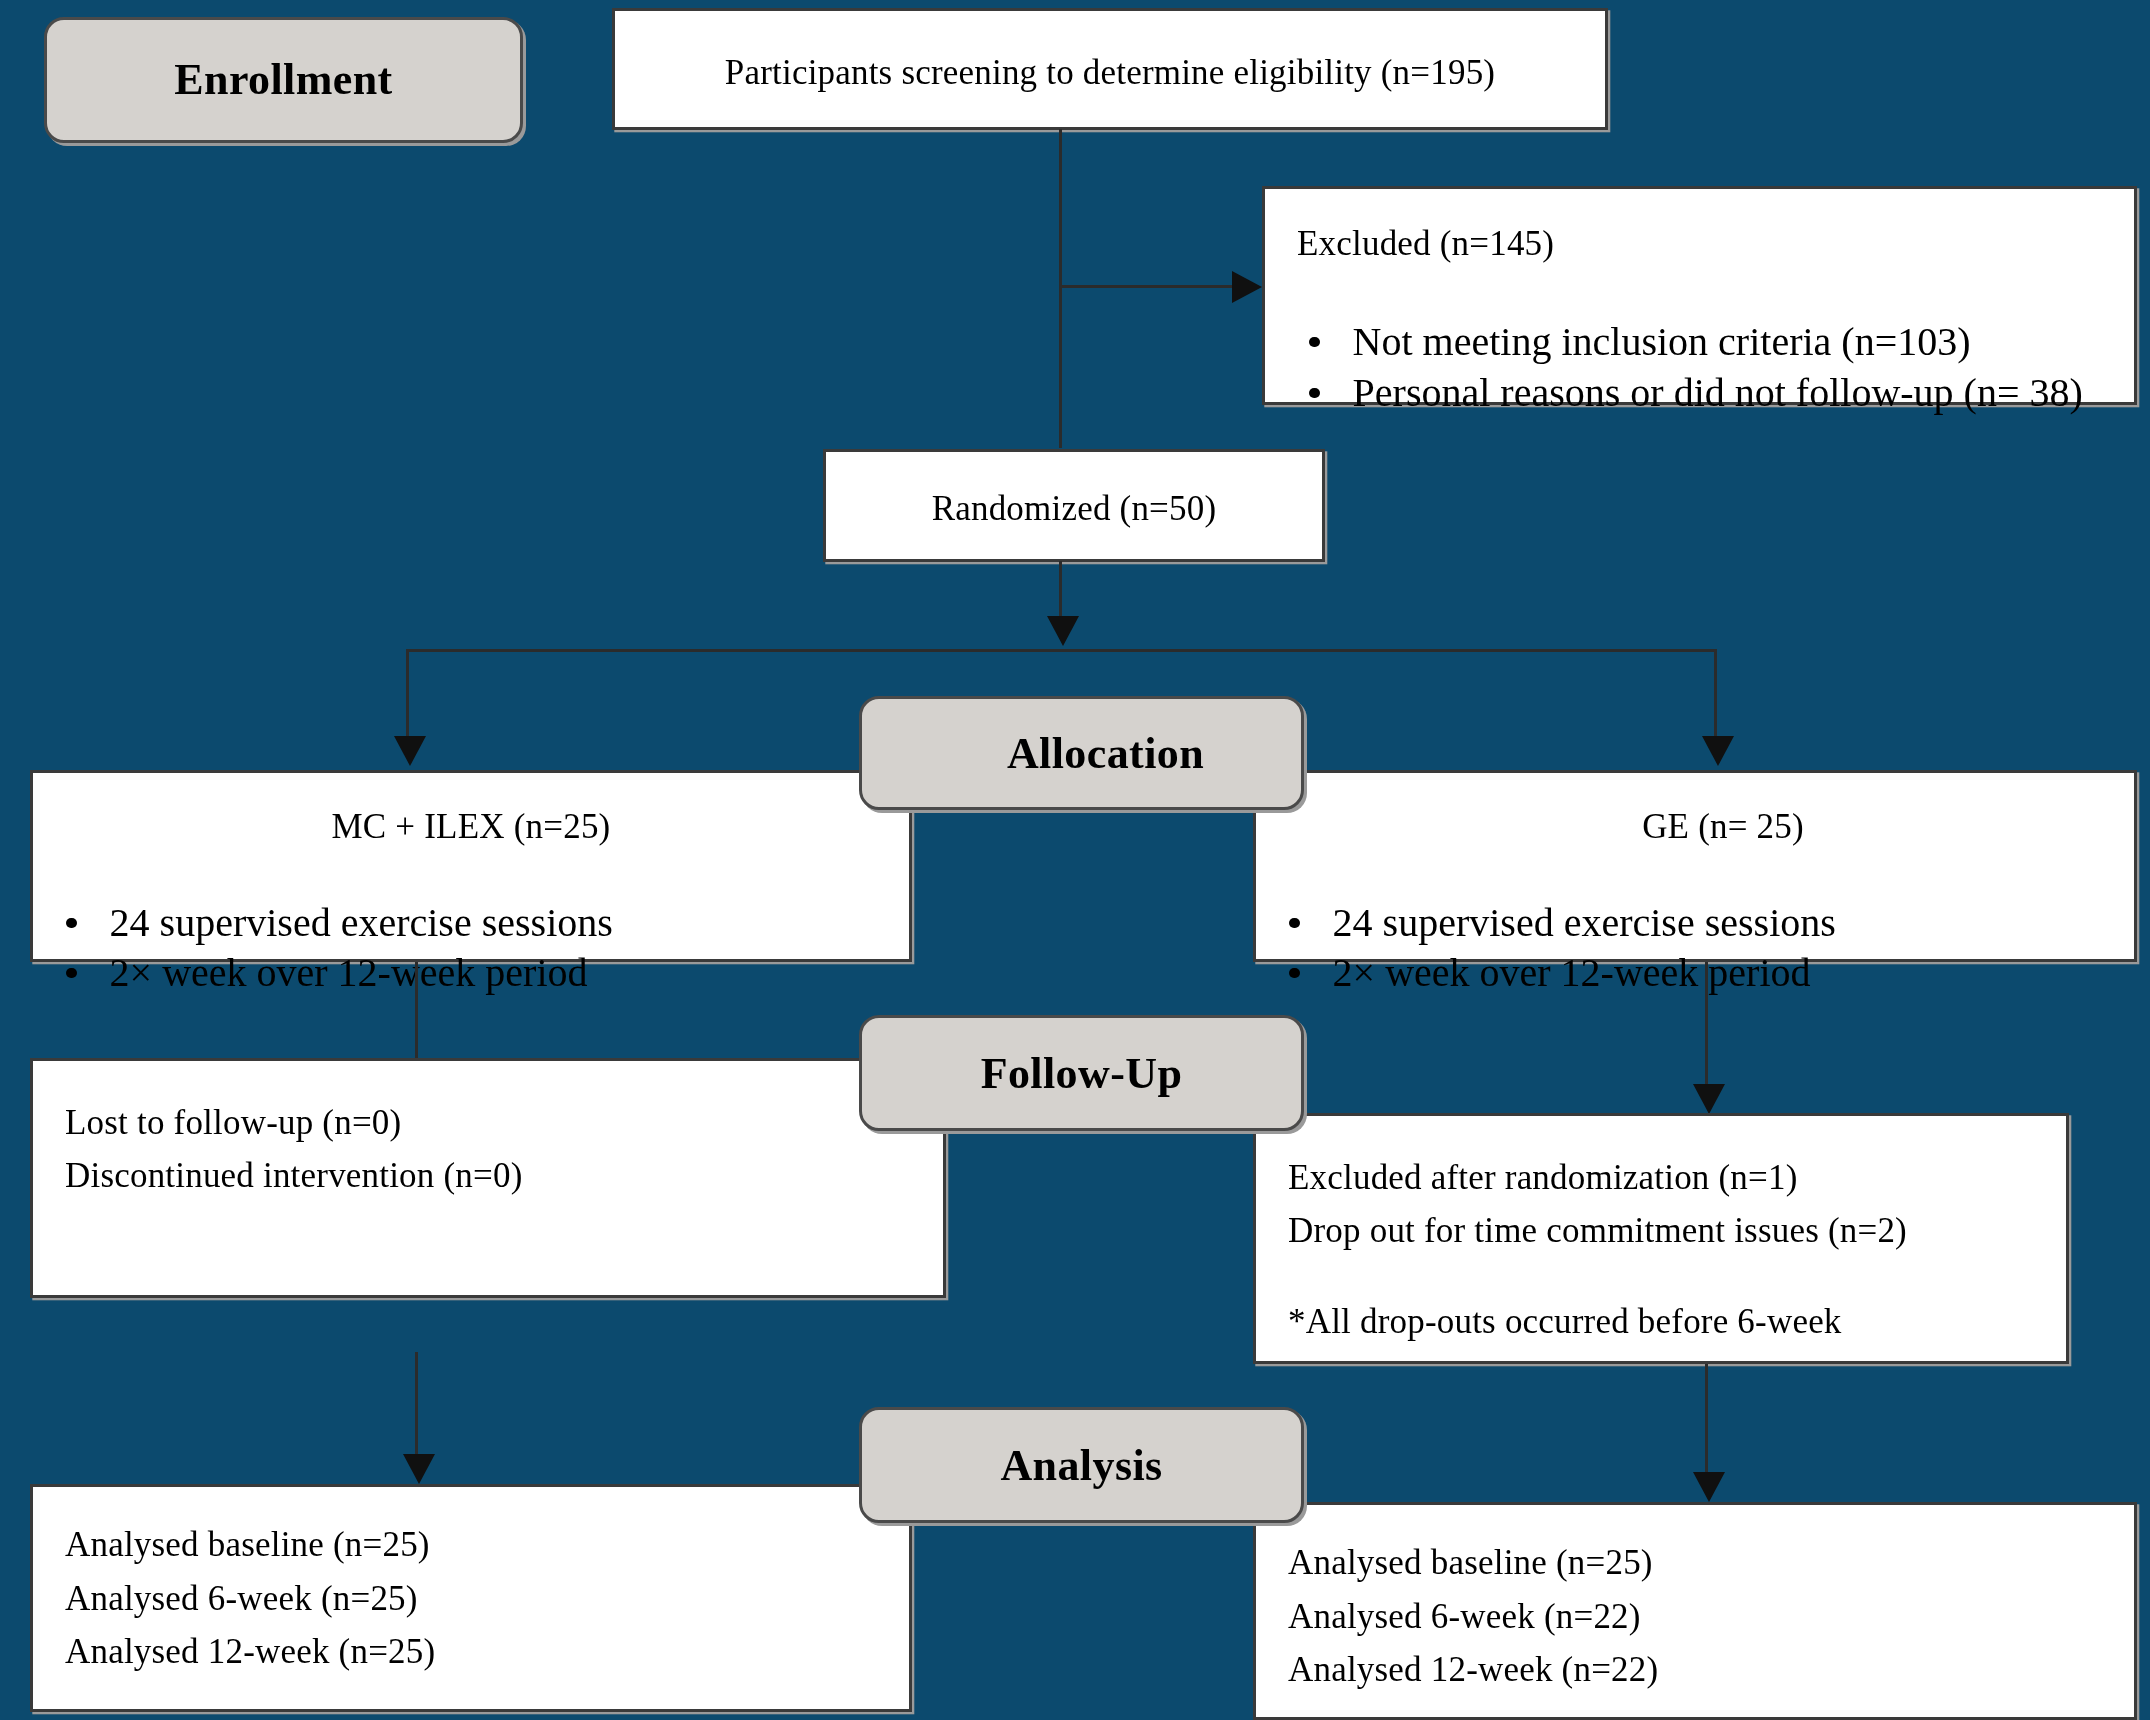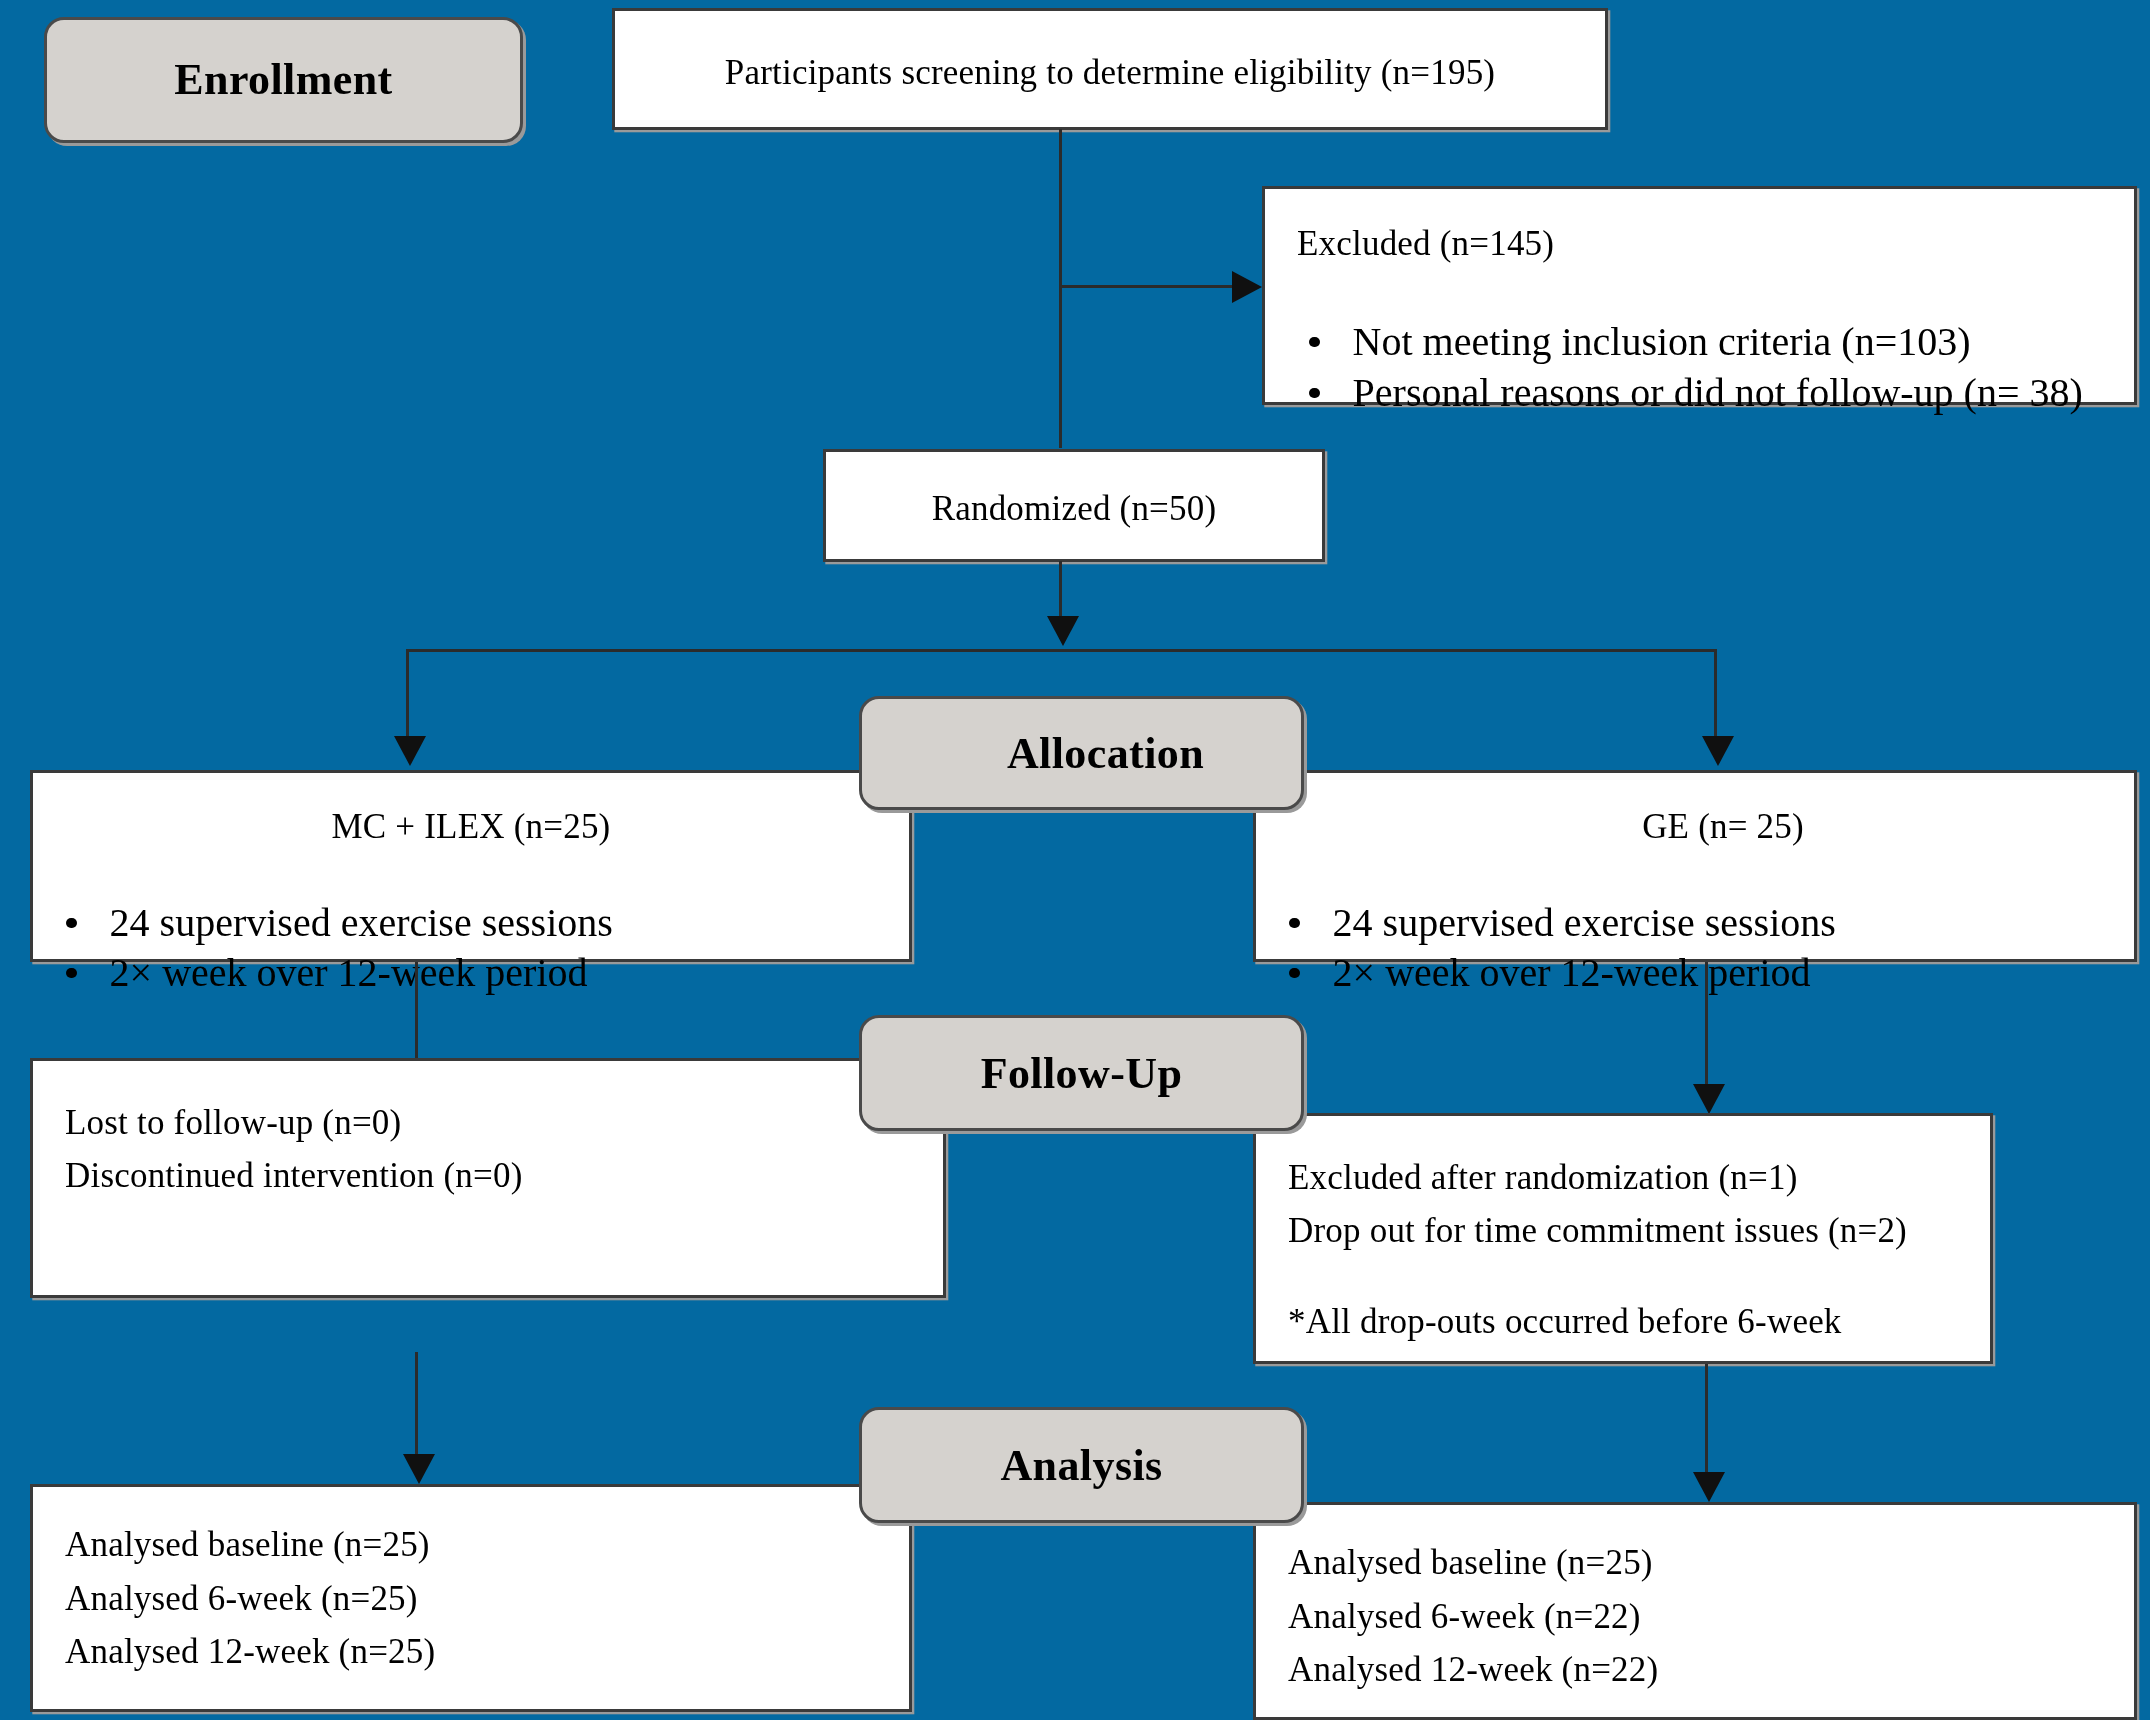--- a/index.html
+++ b/index.html
@@ -7,21 +7,21 @@
     padding: 0;
     background: #ffffff;
   }
   body {
     font-family: "Liberation Serif", "DejaVu Serif", serif;
   }
   #canvas {
     position: relative;
     width: 2151px;
     height: 1720px;
-    background: #0369a1;
+    background: #0c4a6e;
     overflow: hidden;
   }
   
   .box {
     position: absolute;
     box-sizing: border-box;
     background: #ffffff;
     border: 3px solid #3a3a3a;
     box-shadow: 2.3px 2.3px 0 0 #9a9a9a;
   }
@@ -188,21 +188,21 @@
 
   <div class="pill" style="left:859px; top:1015px; width:445px; height:116px;font-family:Liberation Serif, serif;">
     <span>Follow-Up</span>
   </div>
 
   <div class="box" style="left:30px; top:1058px; width:916px; height:240px;padding-left:36px;">
     <div class="box-text" style="left:32px; top:37px;">Lost to follow-up (n=0)</div>
     <div class="box-text" style="left:32px; top:90px;">Discontinued intervention (n=0)</div>
   </div>
 
-  <div class="box" style="left:1253px; top:1113px; width:740px; height:251px;">
+  <div class="box" style="left:1253px; top:1113px; width:816px; height:251px;">
     <div class="box-text" style="left:32px; top:37px;">Excluded after randomization (n=1)</div>
     <div class="box-text" style="left:32px; top:90px;">Drop out for time commitment issues (n=2)</div>
     <div class="box-text" style="left:32px; top:181px;">*All drop-outs occurred before 6-week</div>
   </div>
 
   <div class="vline" style="left:415px; top:1352px; width:3px; height:106px;"></div>
   <div class="arrow-down" style="left:403px; top:1454px;"></div>
 
   <div class="vline" style="left:1705px; top:1364px; width:3px; height:113px;"></div>
   <div class="arrow-down" style="left:1693px; top:1472px;"></div>

